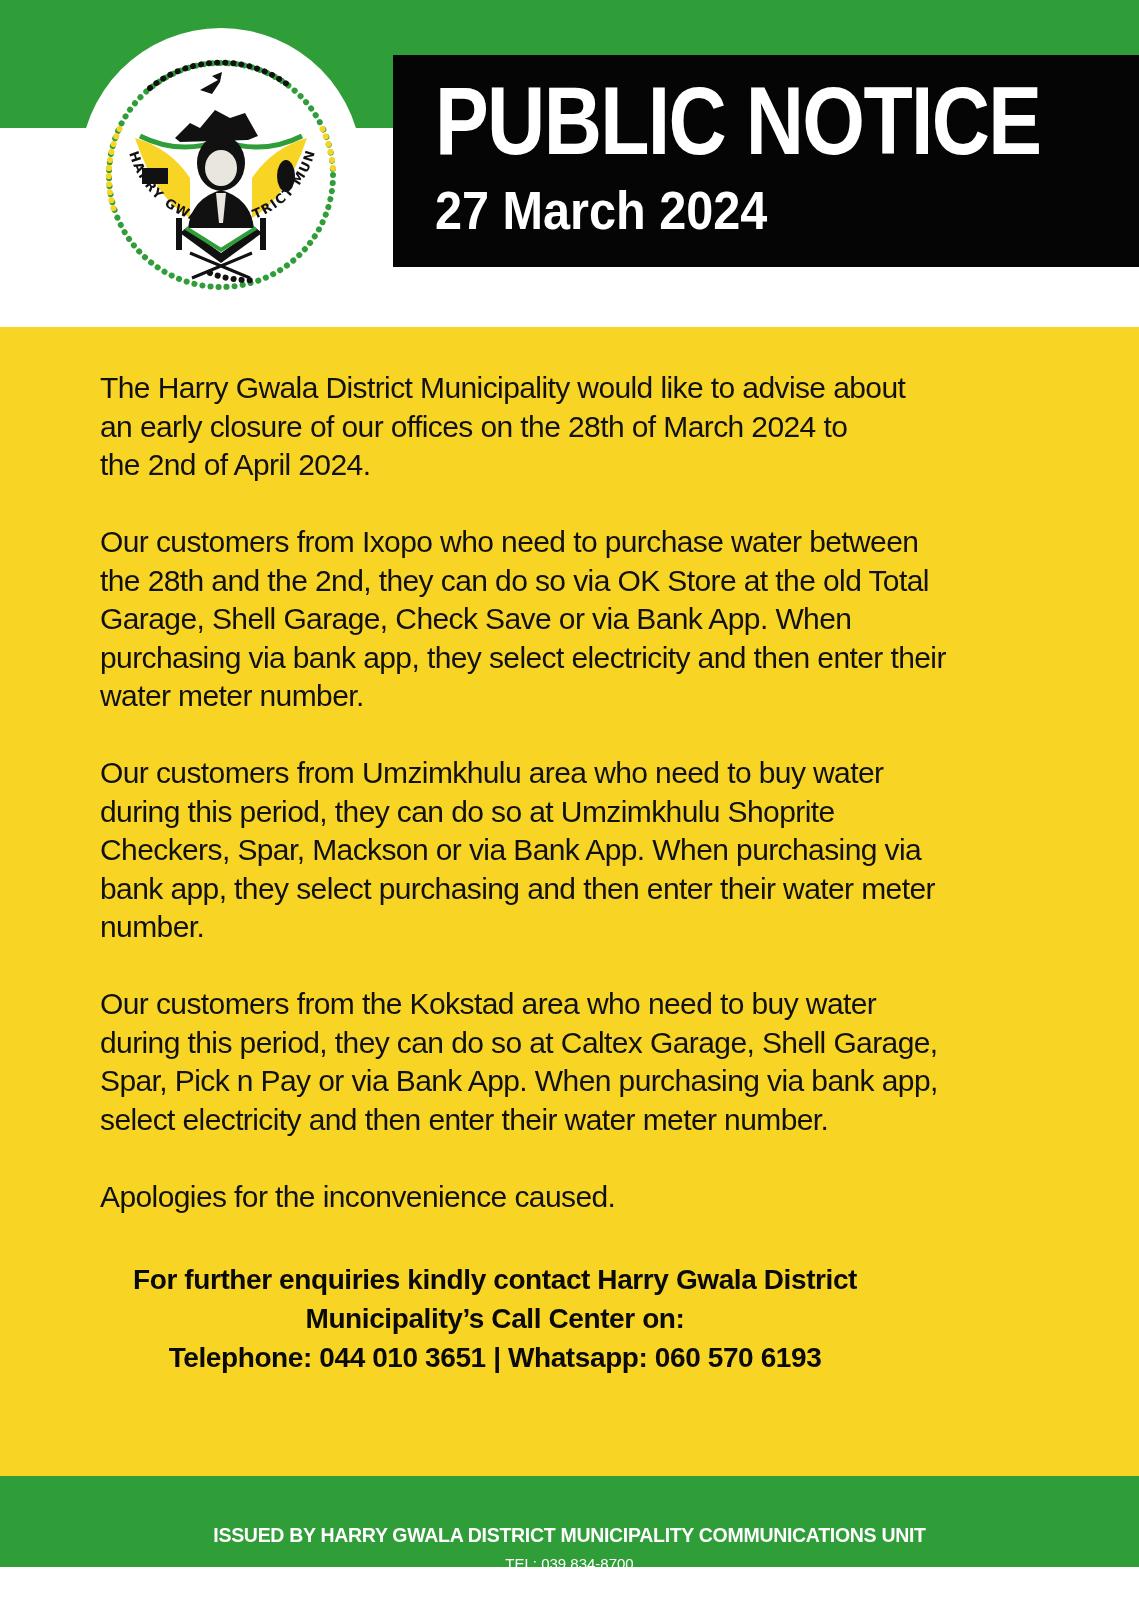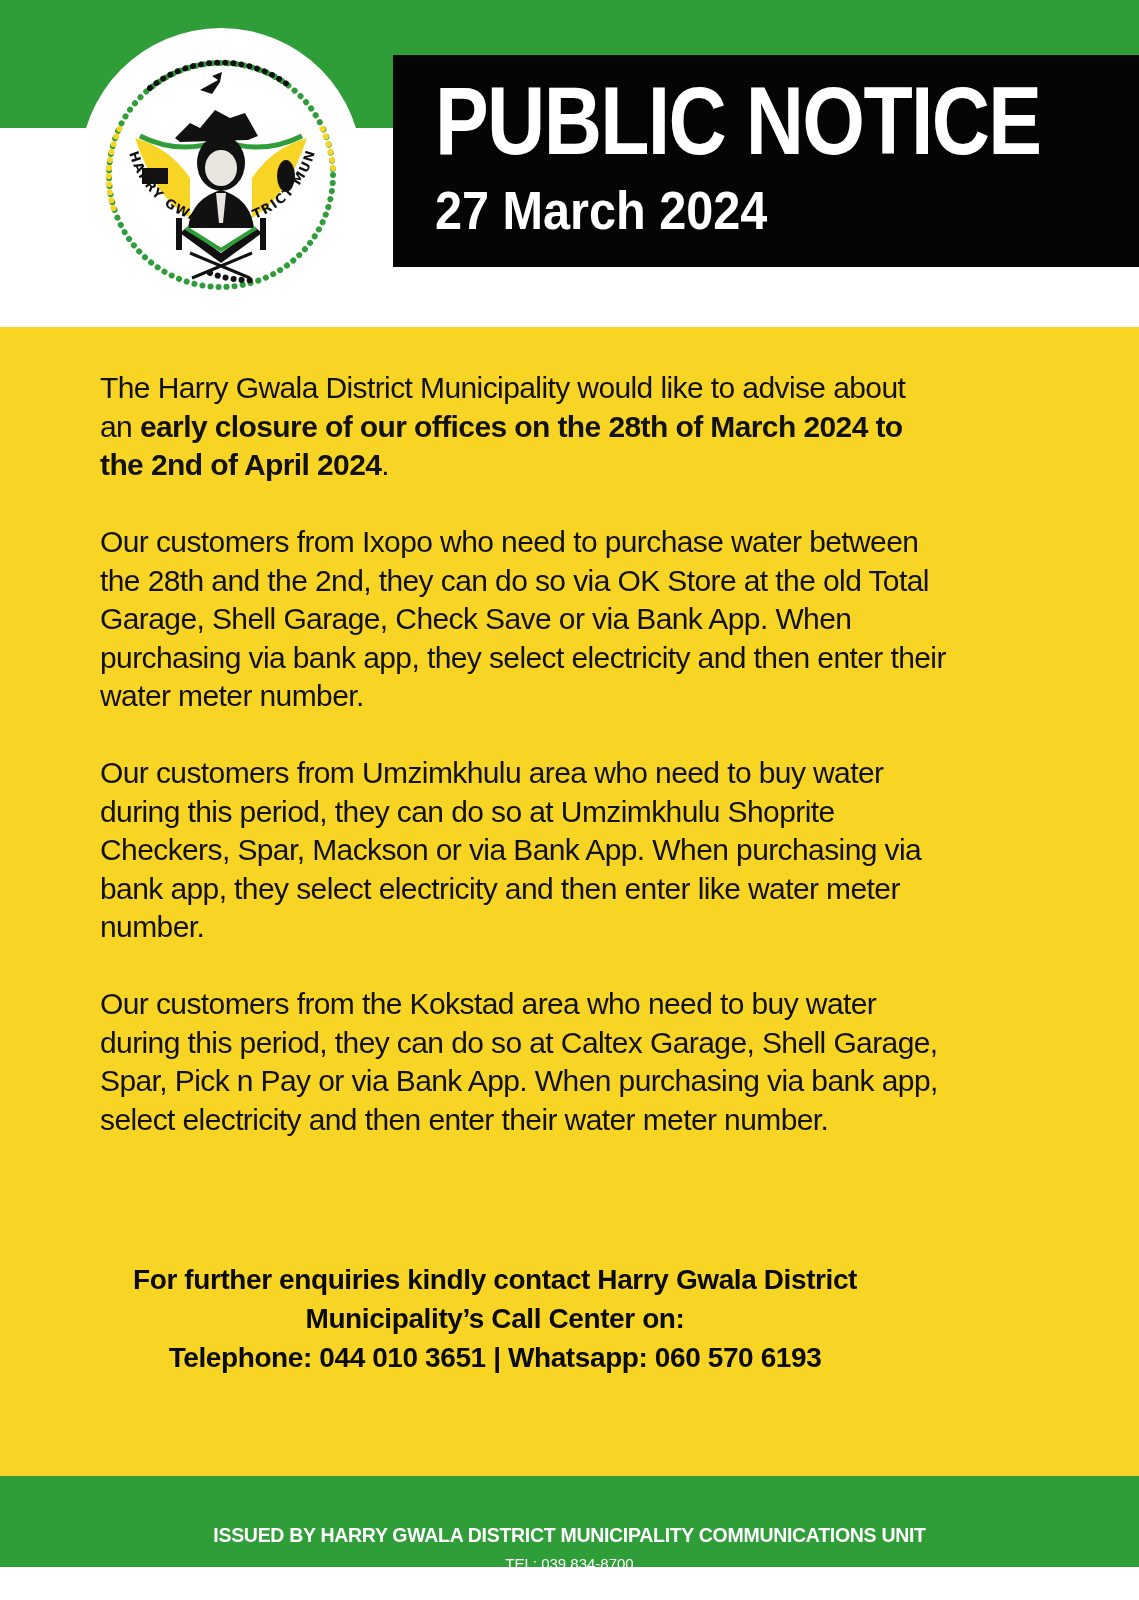--- a/index.html
+++ b/index.html
@@ -40,21 +40,21 @@
   .yellow {
     position: absolute; left: 0; top: 327px; width: 1139px; height: 1149px;
     background: #f8d524;
   }
   .body-text {
     position: absolute; left: 100px; top: 42px; width: 930px;
     font-family: "Liberation Sans", sans-serif; font-size: 30px;
     line-height: 38.5px; color: #111111; letter-spacing: -0.6px;
   }
   .body-text p { margin: 0 0 38.5px 0; white-space: pre-line; }
-  .body-text b { font-weight: bold; }
+  .body-text b { font-weight: normal; }
   .contact {
     position: absolute; left: 0; top: 933px; width: 990px; text-align: center;
     font-family: "Liberation Sans", sans-serif; font-weight: bold;
     font-size: 28px; line-height: 39px; color: #0a0a0a; letter-spacing: -0.4px;
   }
   .contact div { white-space: nowrap; }
   .footer {
     position: absolute; left: 0; top: 1476px; width: 1139px; height: 91px;
     background: #2f9e38; text-align: center; color: #ffffff;
   }
@@ -128,26 +128,27 @@
 an </span><b>early closure of our offices on the 28th of March 2024 to
 the 2nd of April 2024</b><span>.</span></p>
     <p>Our customers from Ixopo who need to purchase water between
 the 28th and the 2nd, they can do so via OK Store at the old Total
 Garage, Shell Garage, Check Save or via Bank App. When
 purchasing via bank app, they select electricity and then enter their
 water meter number.</p>
     <p>Our customers from Umzimkhulu area who need to buy water
 during this period, they can do so at Umzimkhulu Shoprite
 Checkers, Spar, Mackson or via Bank App. When purchasing via
-bank app, they select electricity and then enter like water meter
+bank app, they select purchasing and then enter their water meter
 number.</p>
     <p>Our  customers from the Kokstad area who need to buy water
 during this period, they can do so at Caltex Garage, Shell Garage,
 Spar, Pick n Pay or via Bank App. When purchasing via bank app,
 select electricity and then enter their water meter number.</p>
+    <p>Apologies for the inconvenience caused.</p>
   </div>
 
   <div class="contact">
     <div>For further enquiries kindly contact Harry Gwala District</div>
     <div>Municipality’s Call Center on:</div>
     <div>Telephone: 044 010 3651 | Whatsapp: 060 570 6193</div>
   </div>
 </div>
 
 <div class="footer">

